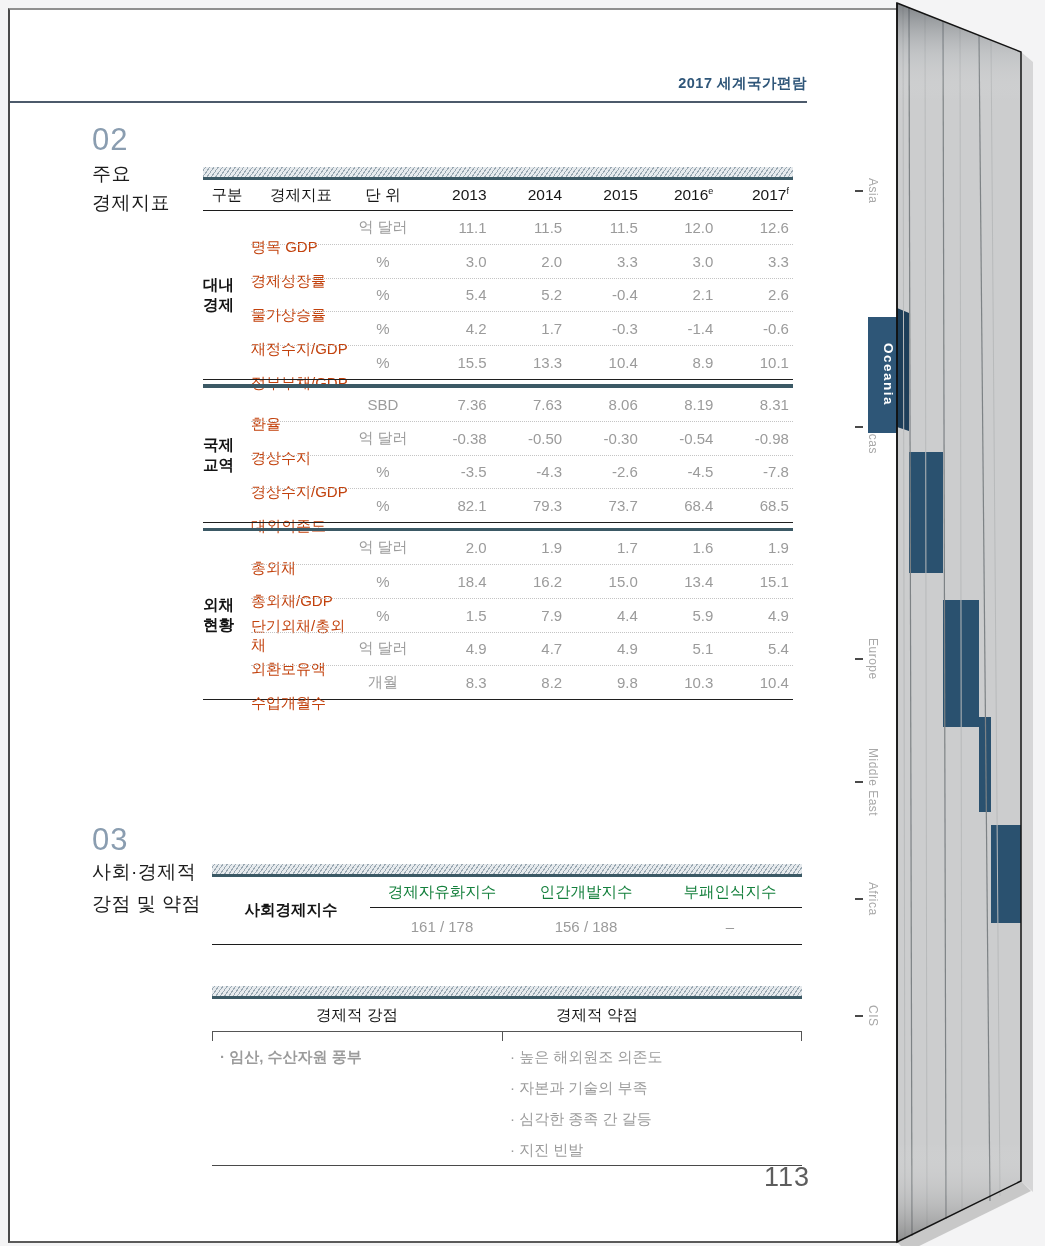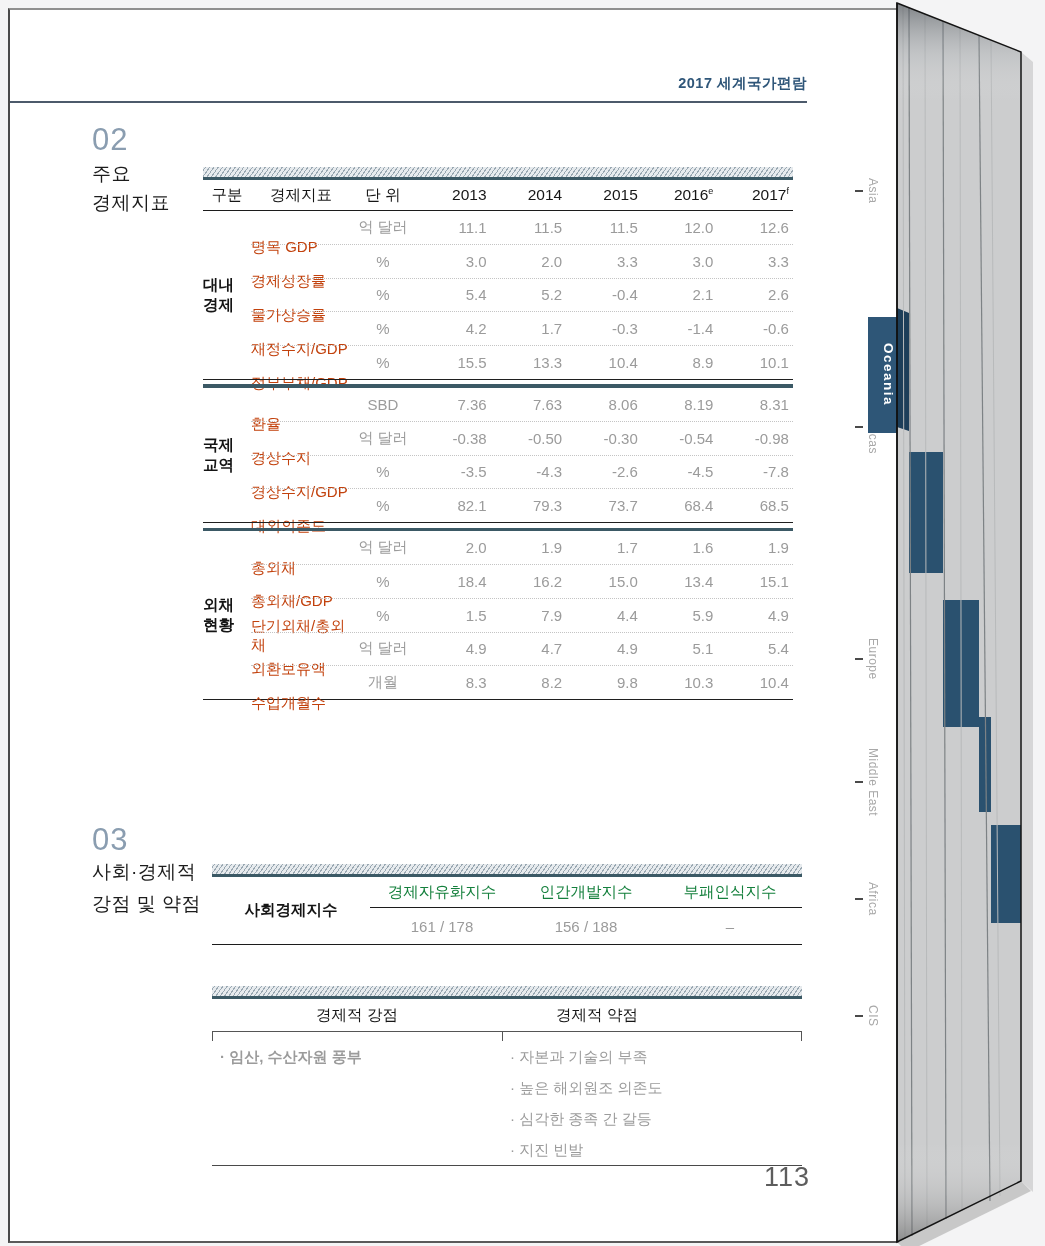--- a/index.html
+++ b/index.html
@@ -293,22 +293,22 @@
       <div class="sw-bracket">
         <div class="tick" style="left:0;"></div>
         <div class="tick" style="left:49.2%;"></div>
         <div class="tick" style="right:0;"></div>
       </div>
       <div class="sw-lists">
         <div class="sw-col left">
             <div class="sw-item">임산, 수산자원 풍부</div>
           </div>
         <div class="sw-col right">
+            <div class="sw-item">높은 해외원조 의존도</div>
             <div class="sw-item">자본과 기술의 부족</div>
-            <div class="sw-item">높은 해외원조 의존도</div>
             <div class="sw-item">심각한 종족 간 갈등</div>
             <div class="sw-item">지진 빈발</div>
           </div>
       </div>
     </div>
 
     <div class="page-number">113</div>
 
     <div class="rail-item" style="left:845px;top:168px;">
       <div class="rail-dash"></div>

